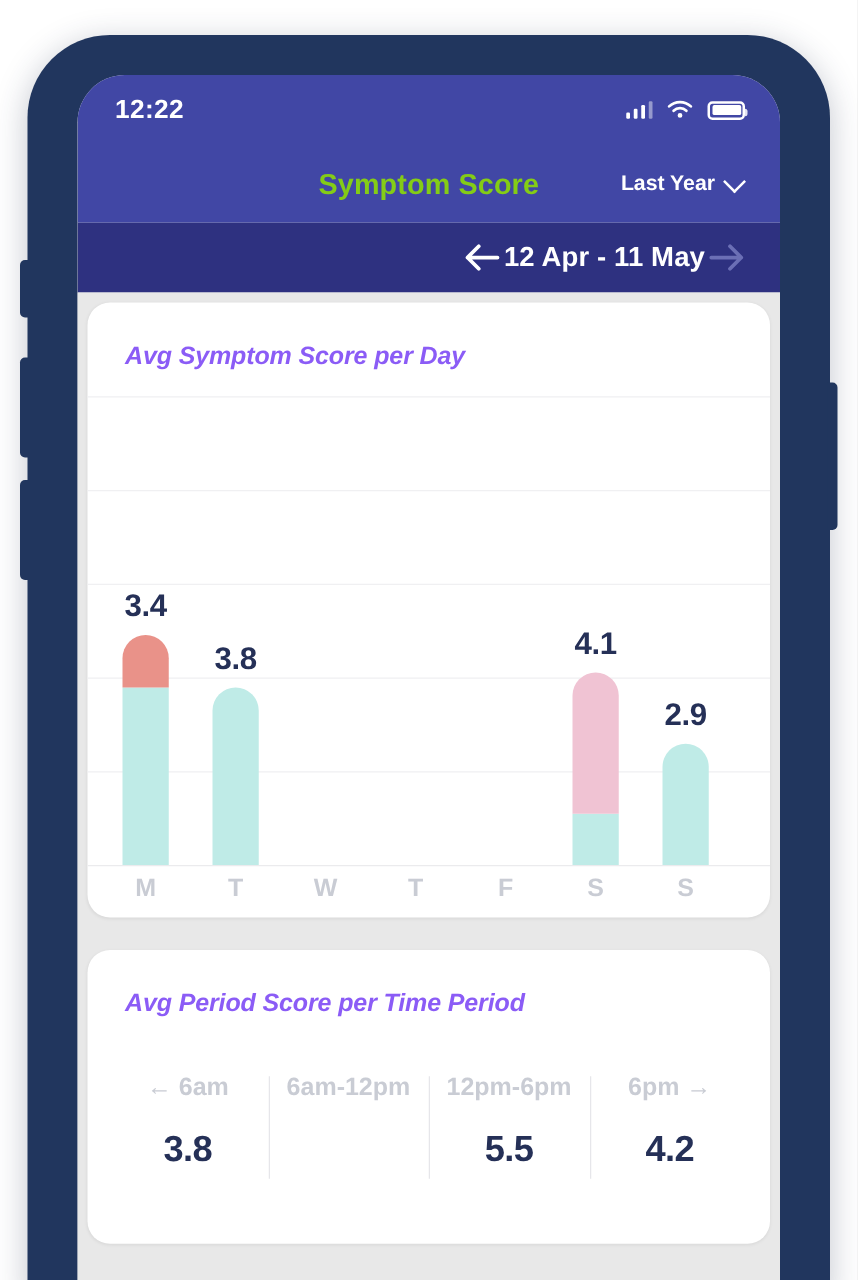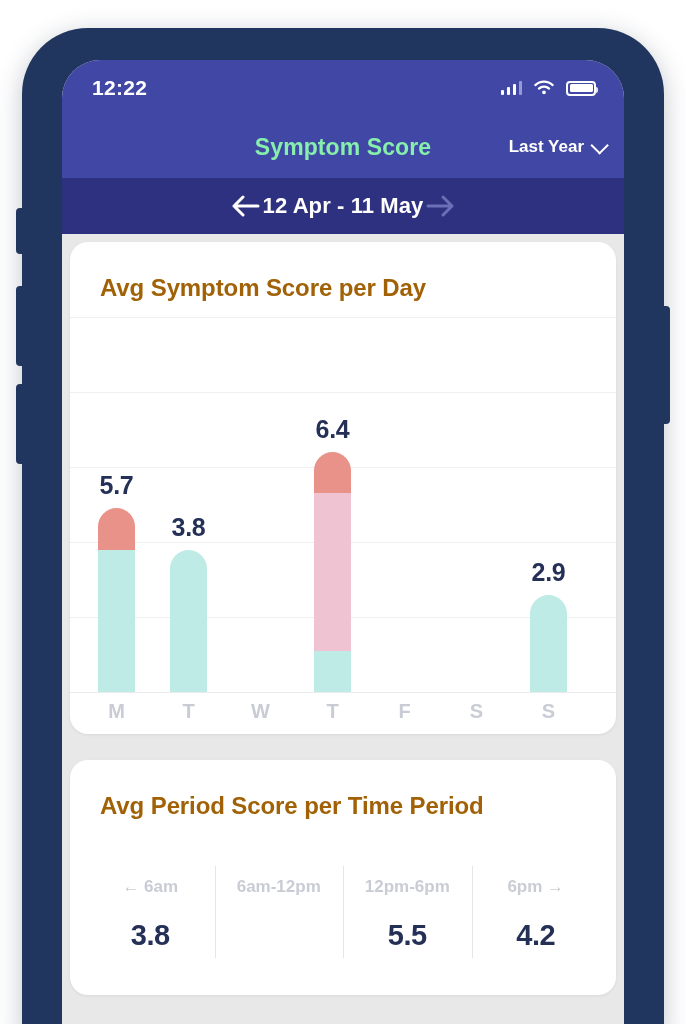--- a/index.html
+++ b/index.html
@@ -44,46 +44,47 @@
     position:relative;box-sizing:border-box;
   }
   .batt::before{content:"";position:absolute;left:1.5px;top:1.5px;right:1.5px;bottom:1.5px;background:#fff;border-radius:1.5px;}
   .batt::after{content:"";position:absolute;right:-4px;top:4px;width:2.5px;height:6px;background:#fff;border-radius:0 2px 2px 0;opacity:.85;}
 
   
   .titlebar{
     height:62px;background:#4147a5;position:relative;
     display:flex;align-items:center;justify-content:center;
   }
-  .app-title{color:#86efac;font-size:23px;font-weight:bold;letter-spacing:.1px;}
+  .app-title{color:#84cc16;font-size:23px;font-weight:bold;letter-spacing:.1px;}
   .period-select{
-    position:absolute;right:20px;top:50%;transform:translateY(-50%);
+    position:absolute;right:32px;top:50%;transform:translateY(-50%);
     color:#fff;font-size:17px;font-weight:bold;display:flex;align-items:center;gap:7px;
   }
   .chev{width:11px;height:11px;border-right:2.6px solid #fff;border-bottom:2.6px solid #fff;transform:rotate(45deg) translateY(-3px);}
 
   
   .datebar{
     height:56px;background:#2e3180;display:flex;align-items:center;
-    justify-content:center;padding:0 26px;box-sizing:border-box;
+    justify-content:flex-end;padding:0 26px;box-sizing:border-box;
   }
   .date-range{color:#fff;font-size:22px;font-weight:bold;letter-spacing:.1px;}
   .nav-arrow{background:none;border:0;padding:0;cursor:pointer;line-height:0;}
   .nav-arrow svg{display:block;}
 
   
   .content{background:#e8e8e8;padding:8px 8px 0 8px;box-sizing:border-box;height:804px;}
   .card{
     background:#fff;border-radius:18px;box-shadow:0 1px 3px rgba(0,0,0,.07);
     padding:0;box-sizing:border-box;
   }
   .card + .card{margin-top:26px;}
   .card-title{
-    color:#a16207;font-size:24px;font-weight:bold;letter-spacing:-.1px;
+    color:#8b5cf6;font-size:20px;font-weight:bold;letter-spacing:-.1px;
     padding:32px 0 0 30px;
+    font-style:italic;
   }
 
   
   .chart-card{height:492px;position:relative;overflow:hidden;}
   .plot{position:absolute;left:0;right:0;top:75px;height:375px;}
   .grid{position:absolute;left:0;right:0;top:0;bottom:0;}
   .grid .gl{position:absolute;left:0;right:0;height:1px;background:#f0f0f2;}
   .grid .gl.base{background:#ebebed;}
   .bars{position:absolute;left:0;right:0;top:0;bottom:0;}
   .bar-col{position:absolute;bottom:0;width:37px;}
@@ -102,21 +103,21 @@
 
   
   .tp-card{height:235px;}
   .tp-row{display:flex;padding:44px 16px 0 16px;}
   .tp-cell{
     flex:1;text-align:center;position:relative;padding:0 2px;
   }
   .tp-cell + .tp-cell::before{
     content:"";position:absolute;left:0;top:2px;bottom:-6px;width:1px;background:#e6e6ea;
   }
-  .tp-label{color:#c9ccd4;font-size:17px;font-weight:bold;white-space:nowrap;margin-top:13px;}
+  .tp-label{color:#c9ccd4;font-size:20px;font-weight:bold;white-space:nowrap;}
   .tp-value{color:#253057;font-size:29px;font-weight:bold;margin-top:22px;letter-spacing:-.5px;}
 </style>
 </head>
 <body>
 
 <div class="stage">
   <div class="phone-frame">
     <div class="phone-btn btn-mute"></div>
     <div class="phone-btn btn-vol-up"></div>
     <div class="phone-btn btn-vol-dn"></div>
@@ -176,35 +177,34 @@
                 <div class="gl" style="top: 225px;"></div>
                 <div class="gl" style="top: 300px;"></div>
                 <div class="gl base" style="top: 375px;"></div>
               </div>
             <div class="bars" id="bars">
                 <div class="bar-col" style="left: 28px; height: 183.75px;">
                   <div class="bar" style="height: 100%;">
                     <div class="seg" style="bottom: 0px; height: 142.5px; background: rgb(191, 235, 231);"></div>
                     <div class="seg top" style="bottom: 142.5px; height: 41.25px; background: rgb(233, 146, 137);"></div>
                   </div>
-                  <div class="bar-value" style="bottom: 191.75px;">5.7</div>
+                  <div class="bar-value" style="bottom: 191.75px;">3.4</div>
                 </div>
                 <div class="bar-col" style="left: 100px; height: 142.5px;">
                   <div class="bar" style="height: 100%;">
                     <div class="seg top" style="bottom: 0px; height: 142.5px; background: rgb(191, 235, 231);"></div>
                   </div>
                   <div class="bar-value" style="bottom: 150.5px;">3.8</div>
                 </div>
-                <div class="bar-col" style="left: 244px; height: 240px;">
+                <div class="bar-col" style="left: 388px; height: 153.75px;">
                   <div class="bar" style="height: 100%;">
                     <div class="seg" style="bottom: 0px; height: 41.25px; background: rgb(191, 235, 231);"></div>
-                    <div class="seg" style="bottom: 41.25px; height: 157.5px; background: rgb(240, 195, 211);"></div>
-                    <div class="seg top" style="bottom: 198.75px; height: 41.25px; background: rgb(233, 146, 137);"></div>
-                  </div>
-                  <div class="bar-value" style="bottom: 248px;">6.4</div>
+                    <div class="seg top" style="bottom: 41.25px; height: 112.5px; background: rgb(240, 195, 211);"></div>
+                  </div>
+                  <div class="bar-value" style="bottom: 161.75px;">4.1</div>
                 </div>
                 <div class="bar-col" style="left: 460px; height: 97.5px;">
                   <div class="bar" style="height: 100%;">
                     <div class="seg top" style="bottom: 0px; height: 97.5px; background: rgb(191, 235, 231);"></div>
                   </div>
                   <div class="bar-value" style="bottom: 105.5px;">2.9</div>
                 </div>
               </div>
           </div>
           <div class="daylabels" id="daylabels">

